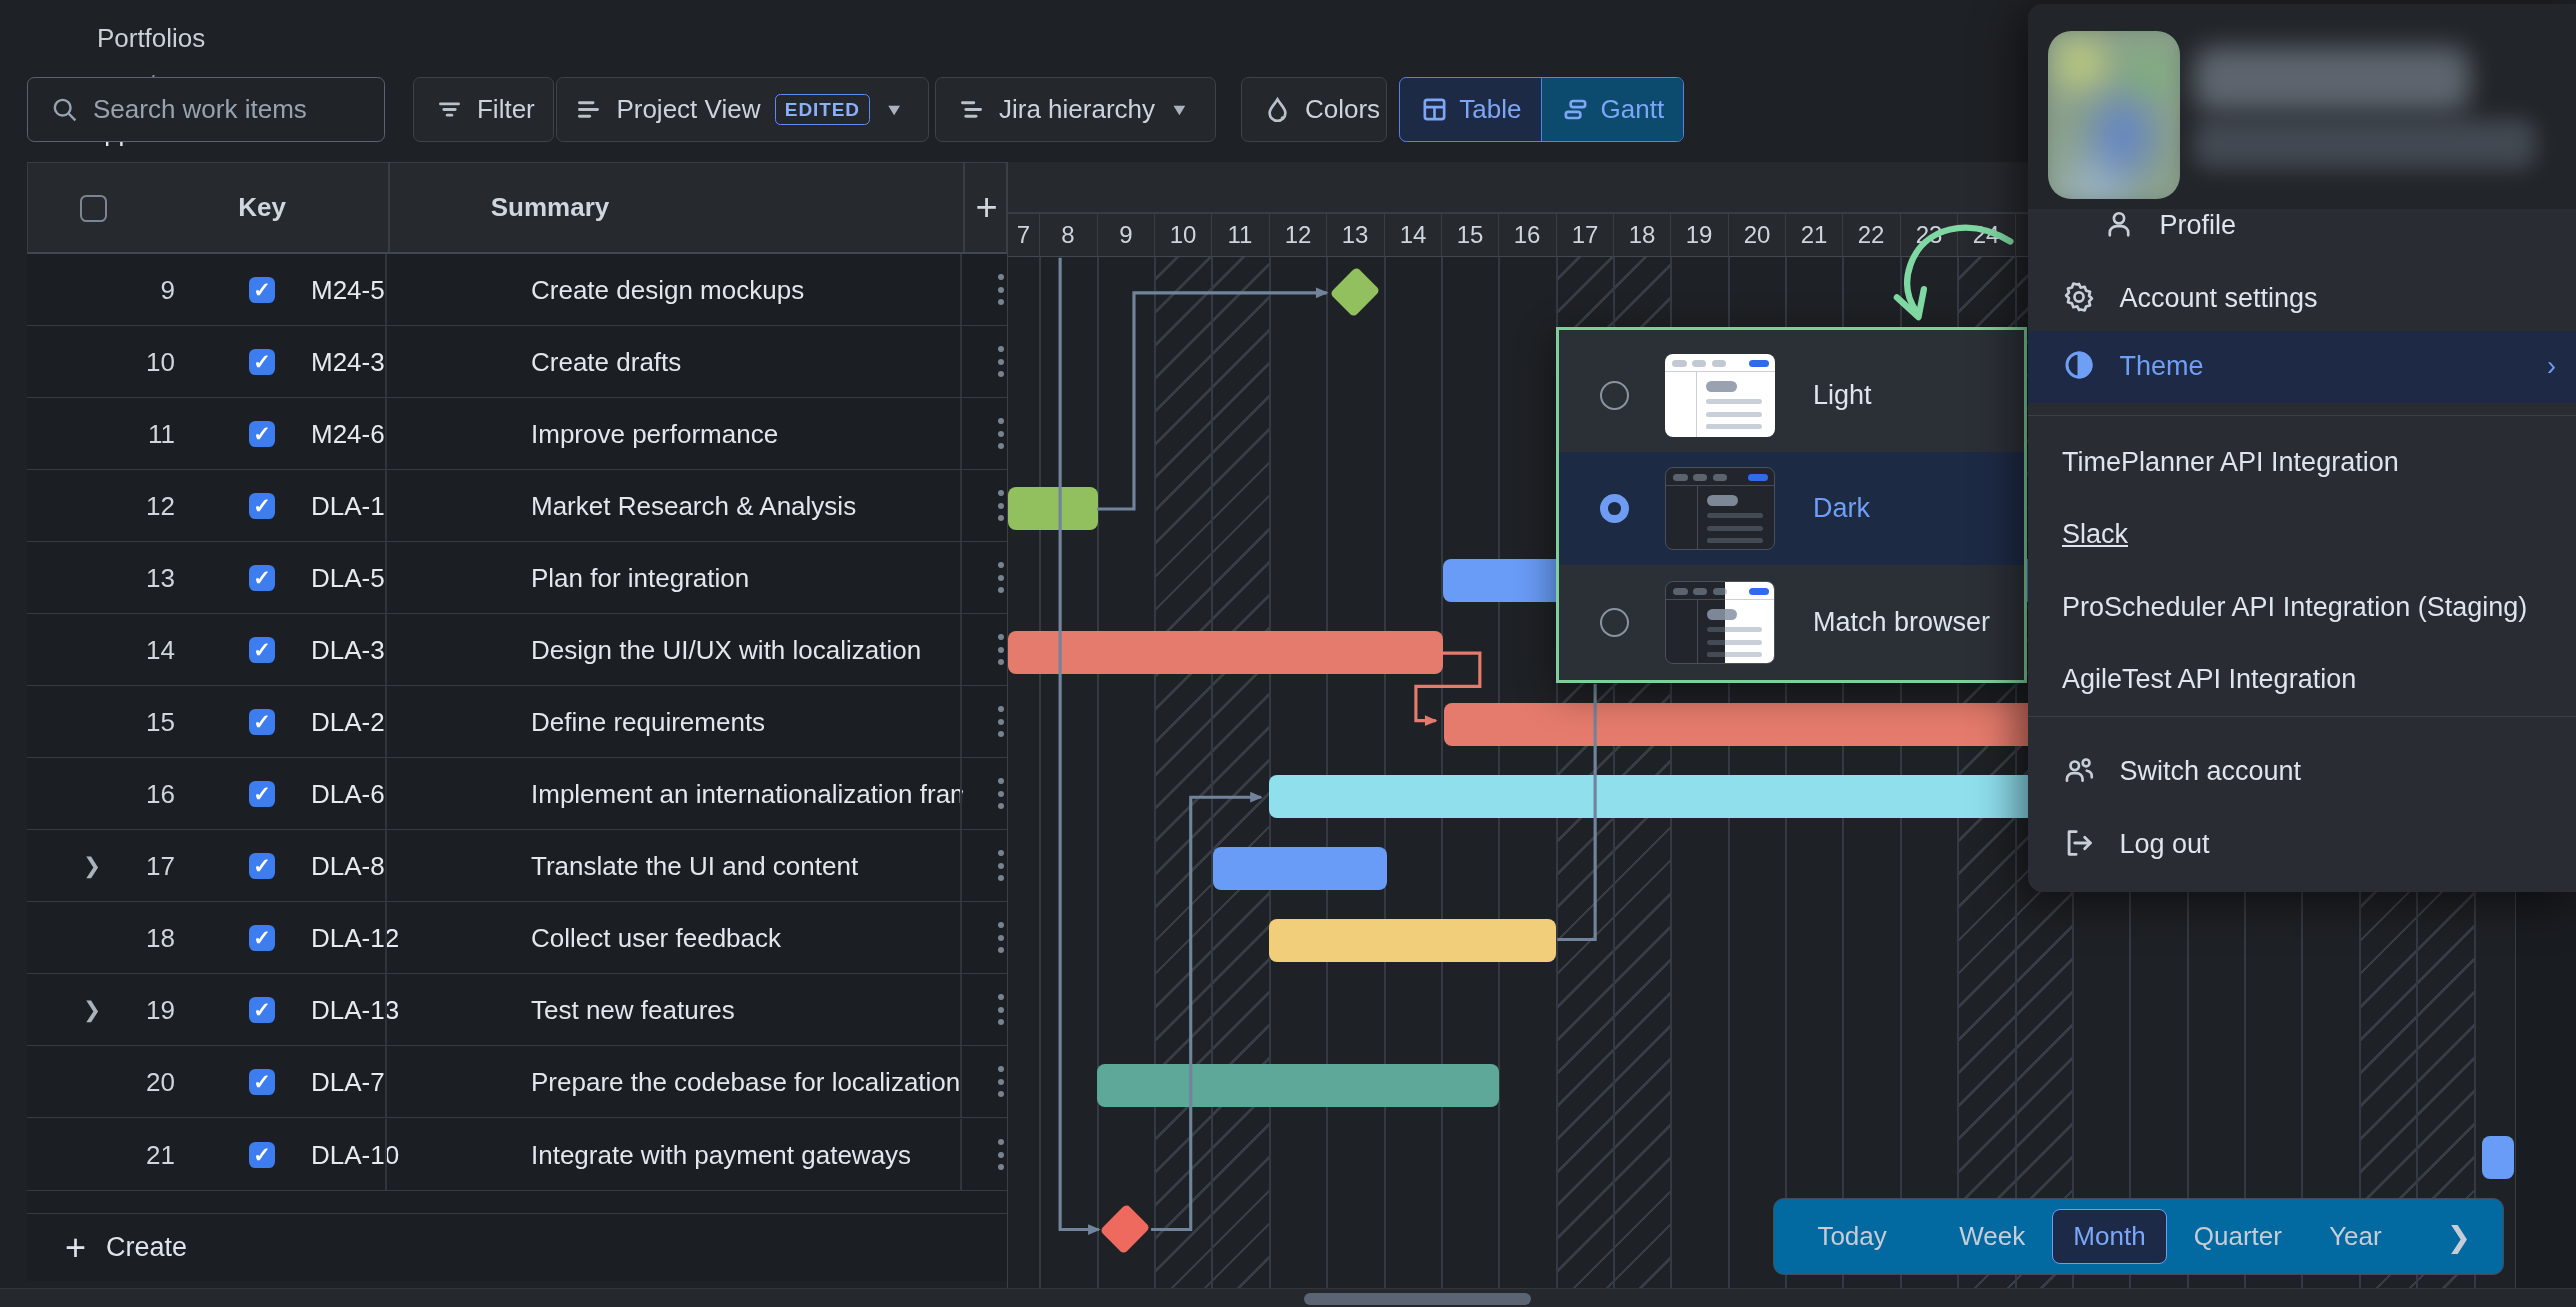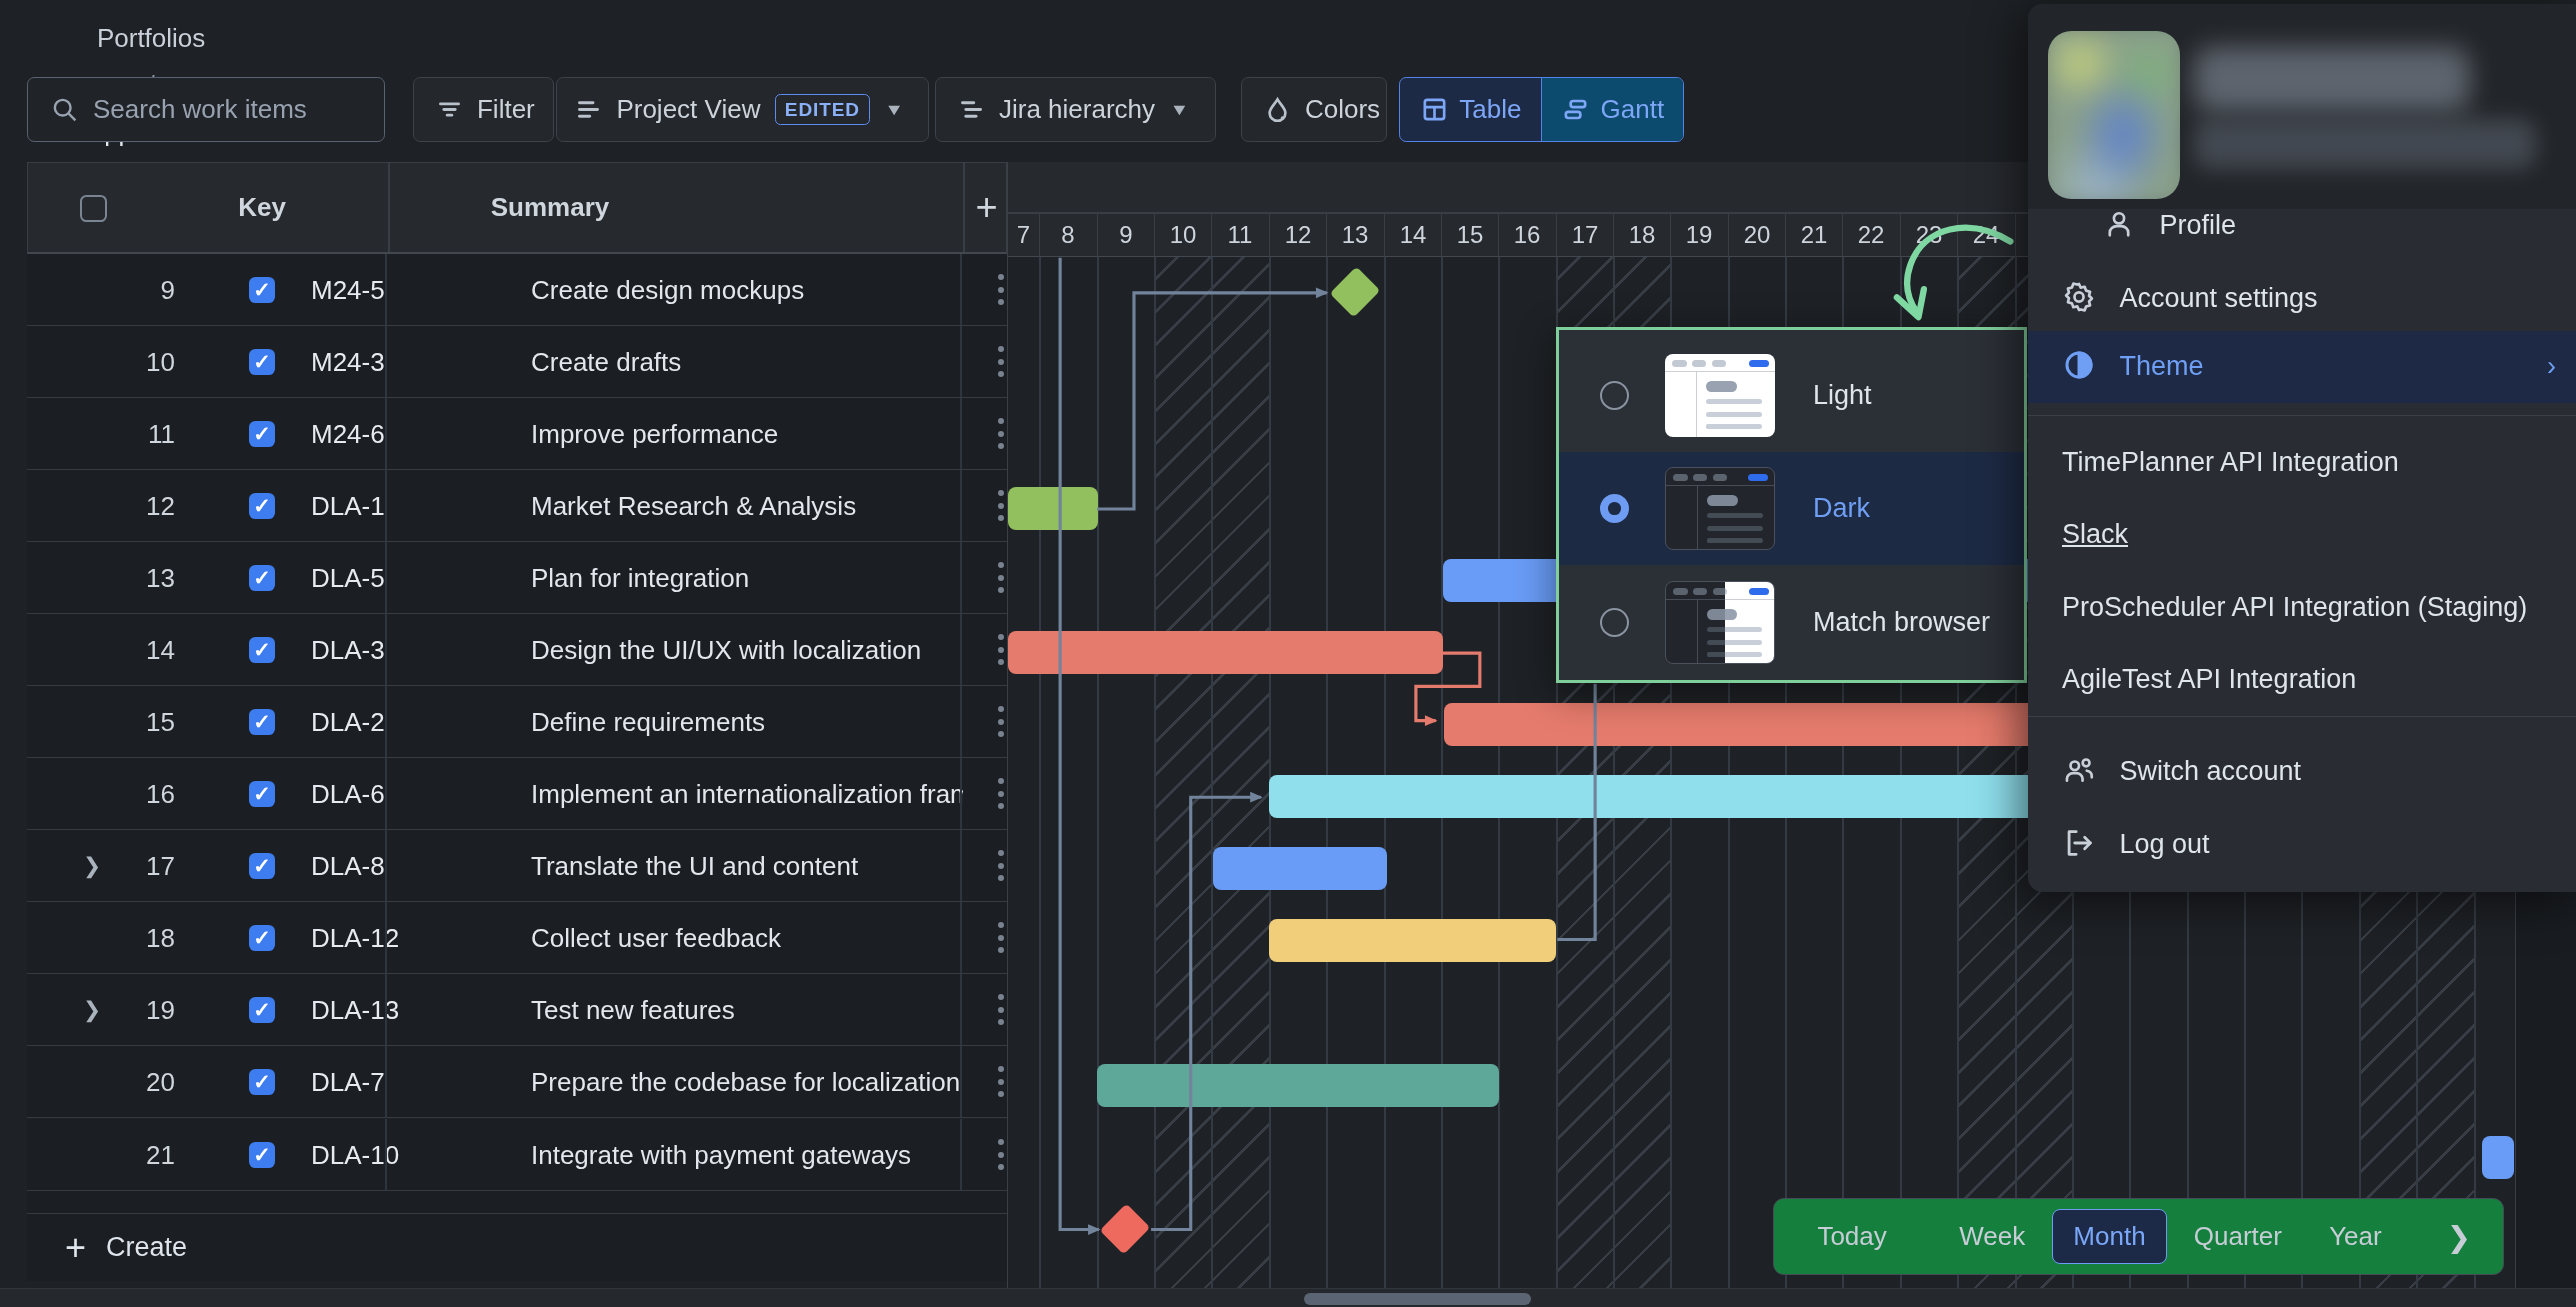--- a/index.html
+++ b/index.html
@@ -69,21 +69,21 @@
   .bar { position:absolute; height:43px; border-radius:8px; }
   .diamond { position:absolute; width:34px; height:34px; transform:rotate(45deg) scale(1,1.12); border-radius:4.5px; }
   .gutter { position:absolute; left:2515px; top:162px; width:61px; height:1126px; background:#191c20;
             border-left:1.8px solid #383e46; }
 
   
   .footer { position:absolute; left:0; top:1288px; width:2576px; height:20px; background:#25282d; border-top:1.8px solid #32363c; }
   .hscroll { position:absolute; left:1304px; top:3.6px; width:227px; height:12.6px; border-radius:6.3px; background:#5a6472; }
 
   
-  .timescale { position:absolute; left:1773px; top:1198px; width:731px; height:77px; background:#15803d;
+  .timescale { position:absolute; left:1773px; top:1198px; width:731px; height:77px; background:#0369a1;
                border:0.9px solid #454c57; border-radius:10.8px; display:flex; align-items:center; padding:0 23.4px;
                gap:7.2px; z-index:30; }
   .ts-item { font-size:26px; color:#c6cdd6; padding:10.8px 20px; border-radius:8px; white-space:nowrap; }
   .ts-item.selected { border:1.8px solid #6d9cf2; background:#1c2a48; color:#7ba7f8; }
   .ts-div { width:1.8px; height:47px; background:#454c57; margin:0 9px; }
   .ts-chev { color:#c6cdd6; font-size:29px; padding:0 12.6px; }
 
   
   .theme-panel { position:absolute; left:1556px; top:327px; width:471px; height:356px; z-index:50;
                  background:#2b2f36; border:3.6px solid #7fcf9b; box-shadow:0 9px 36px rgba(0,0,0,.45); }

